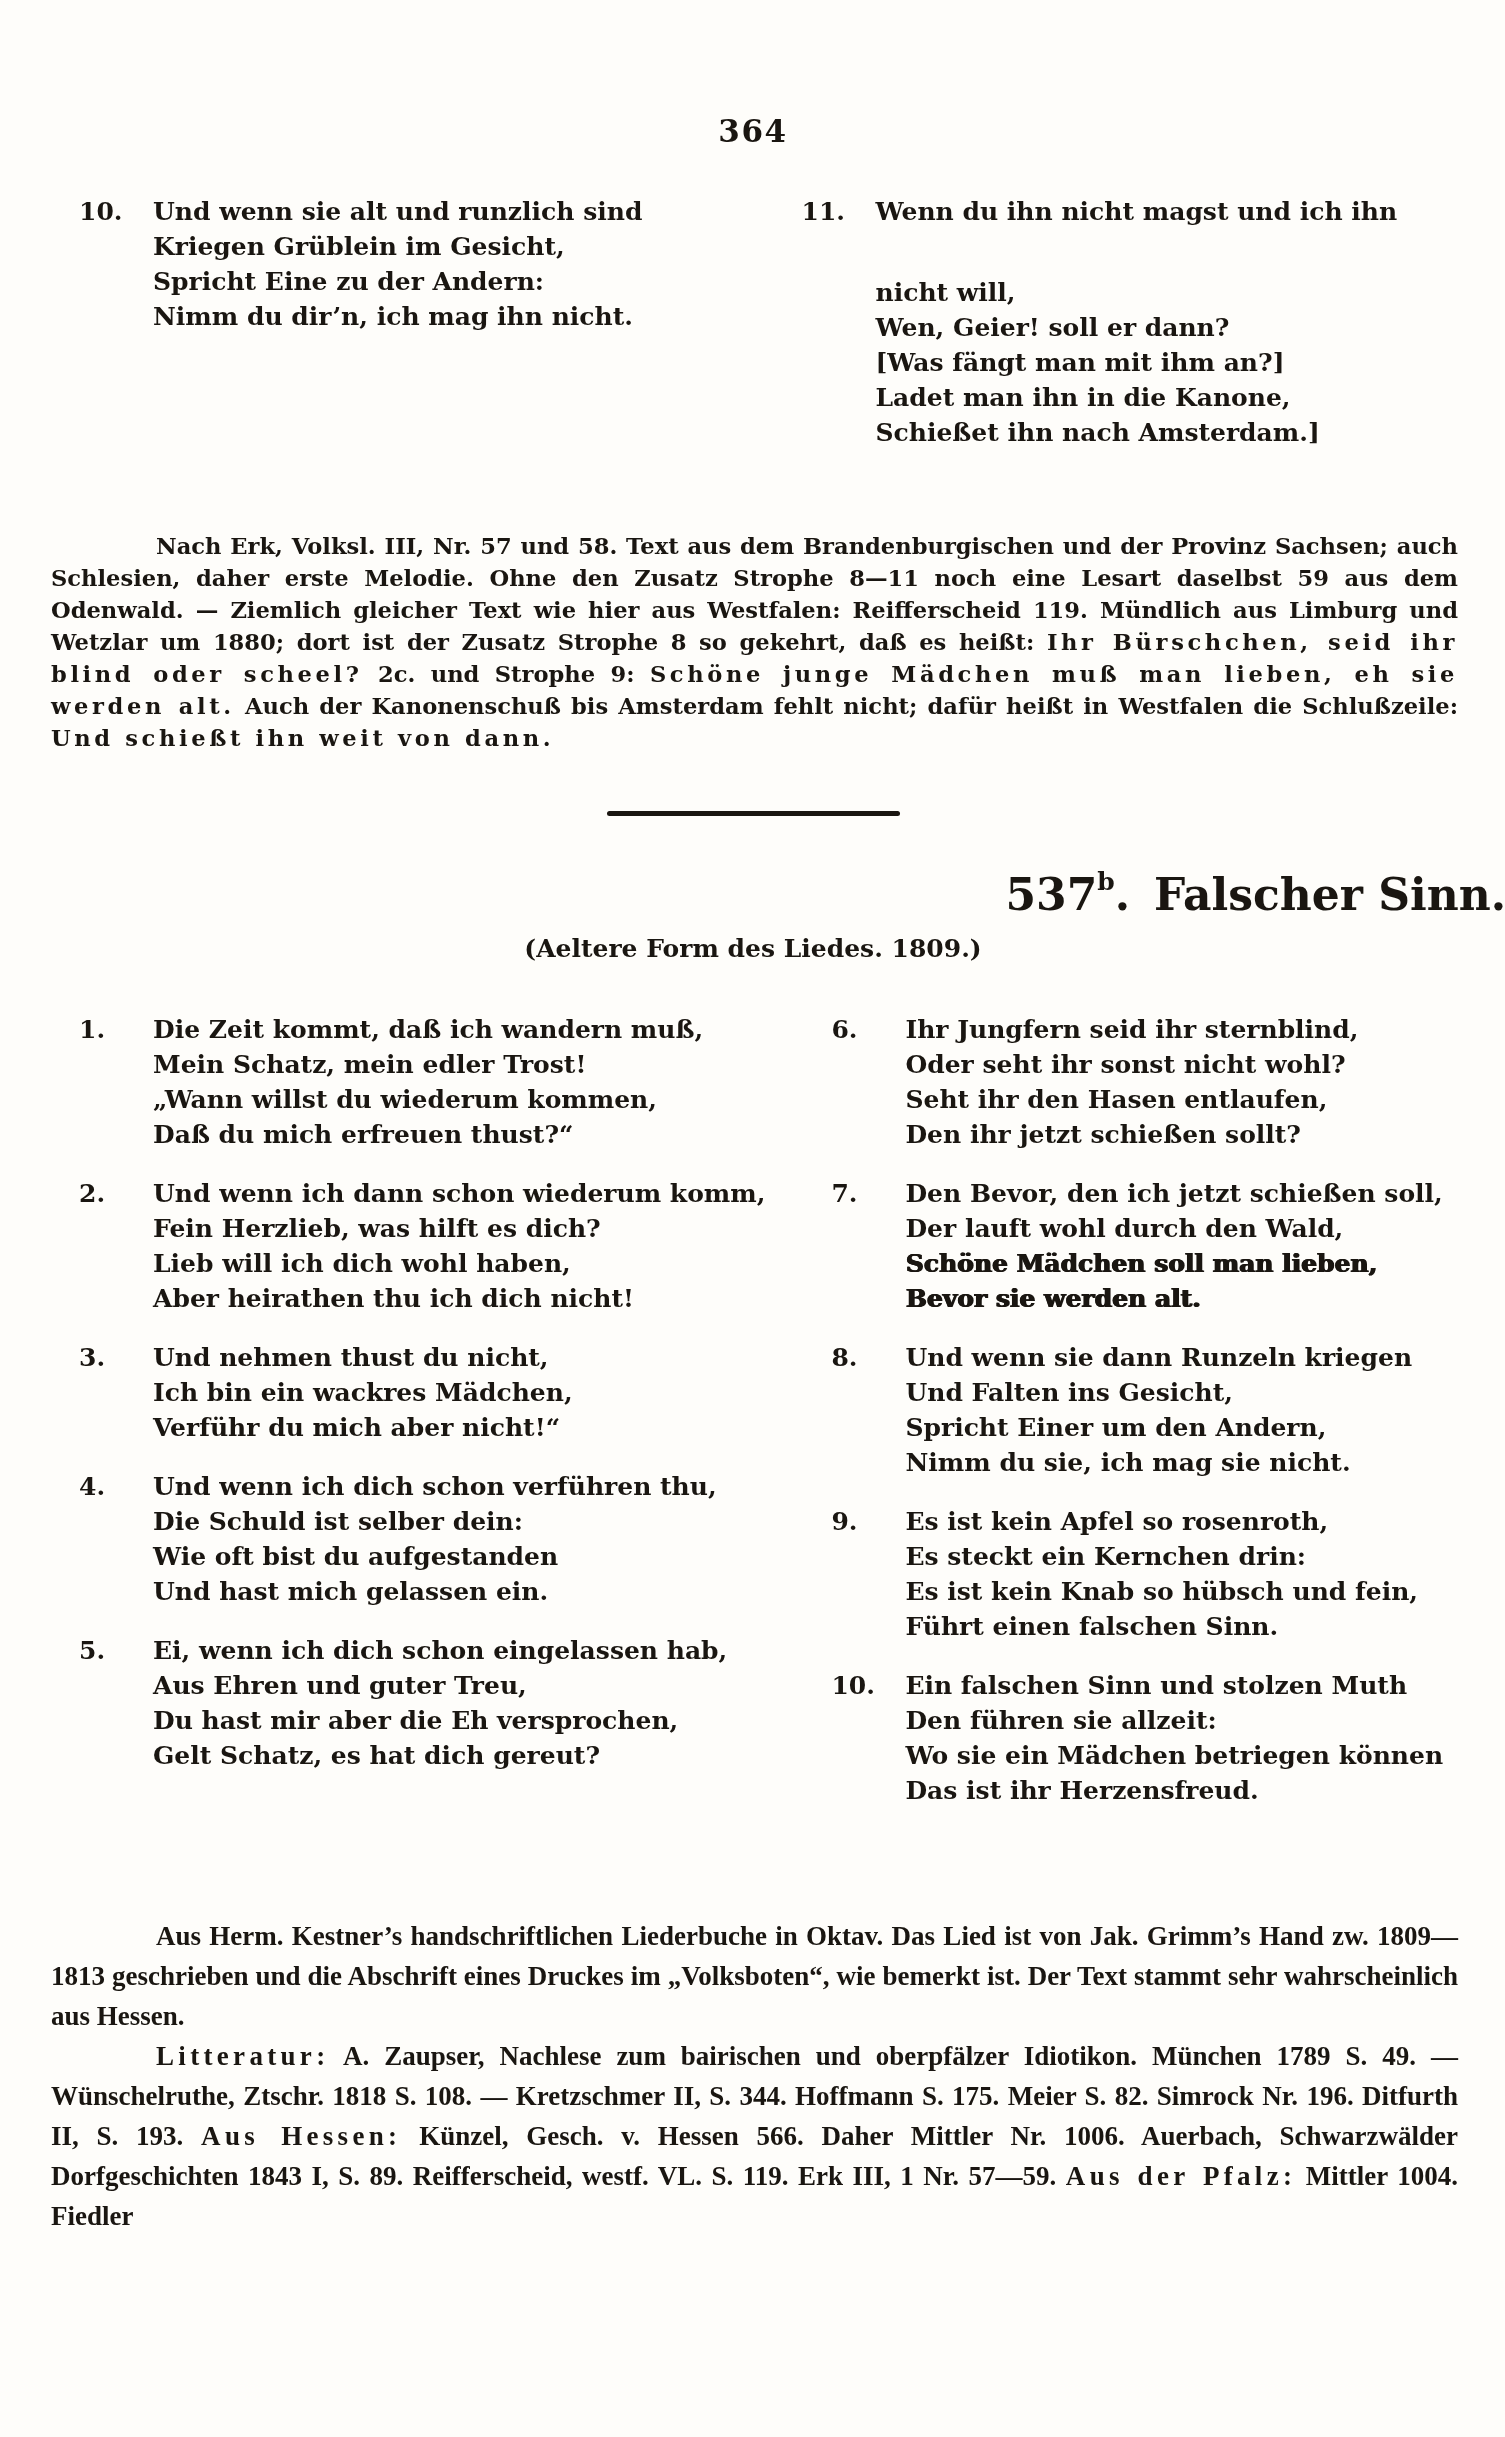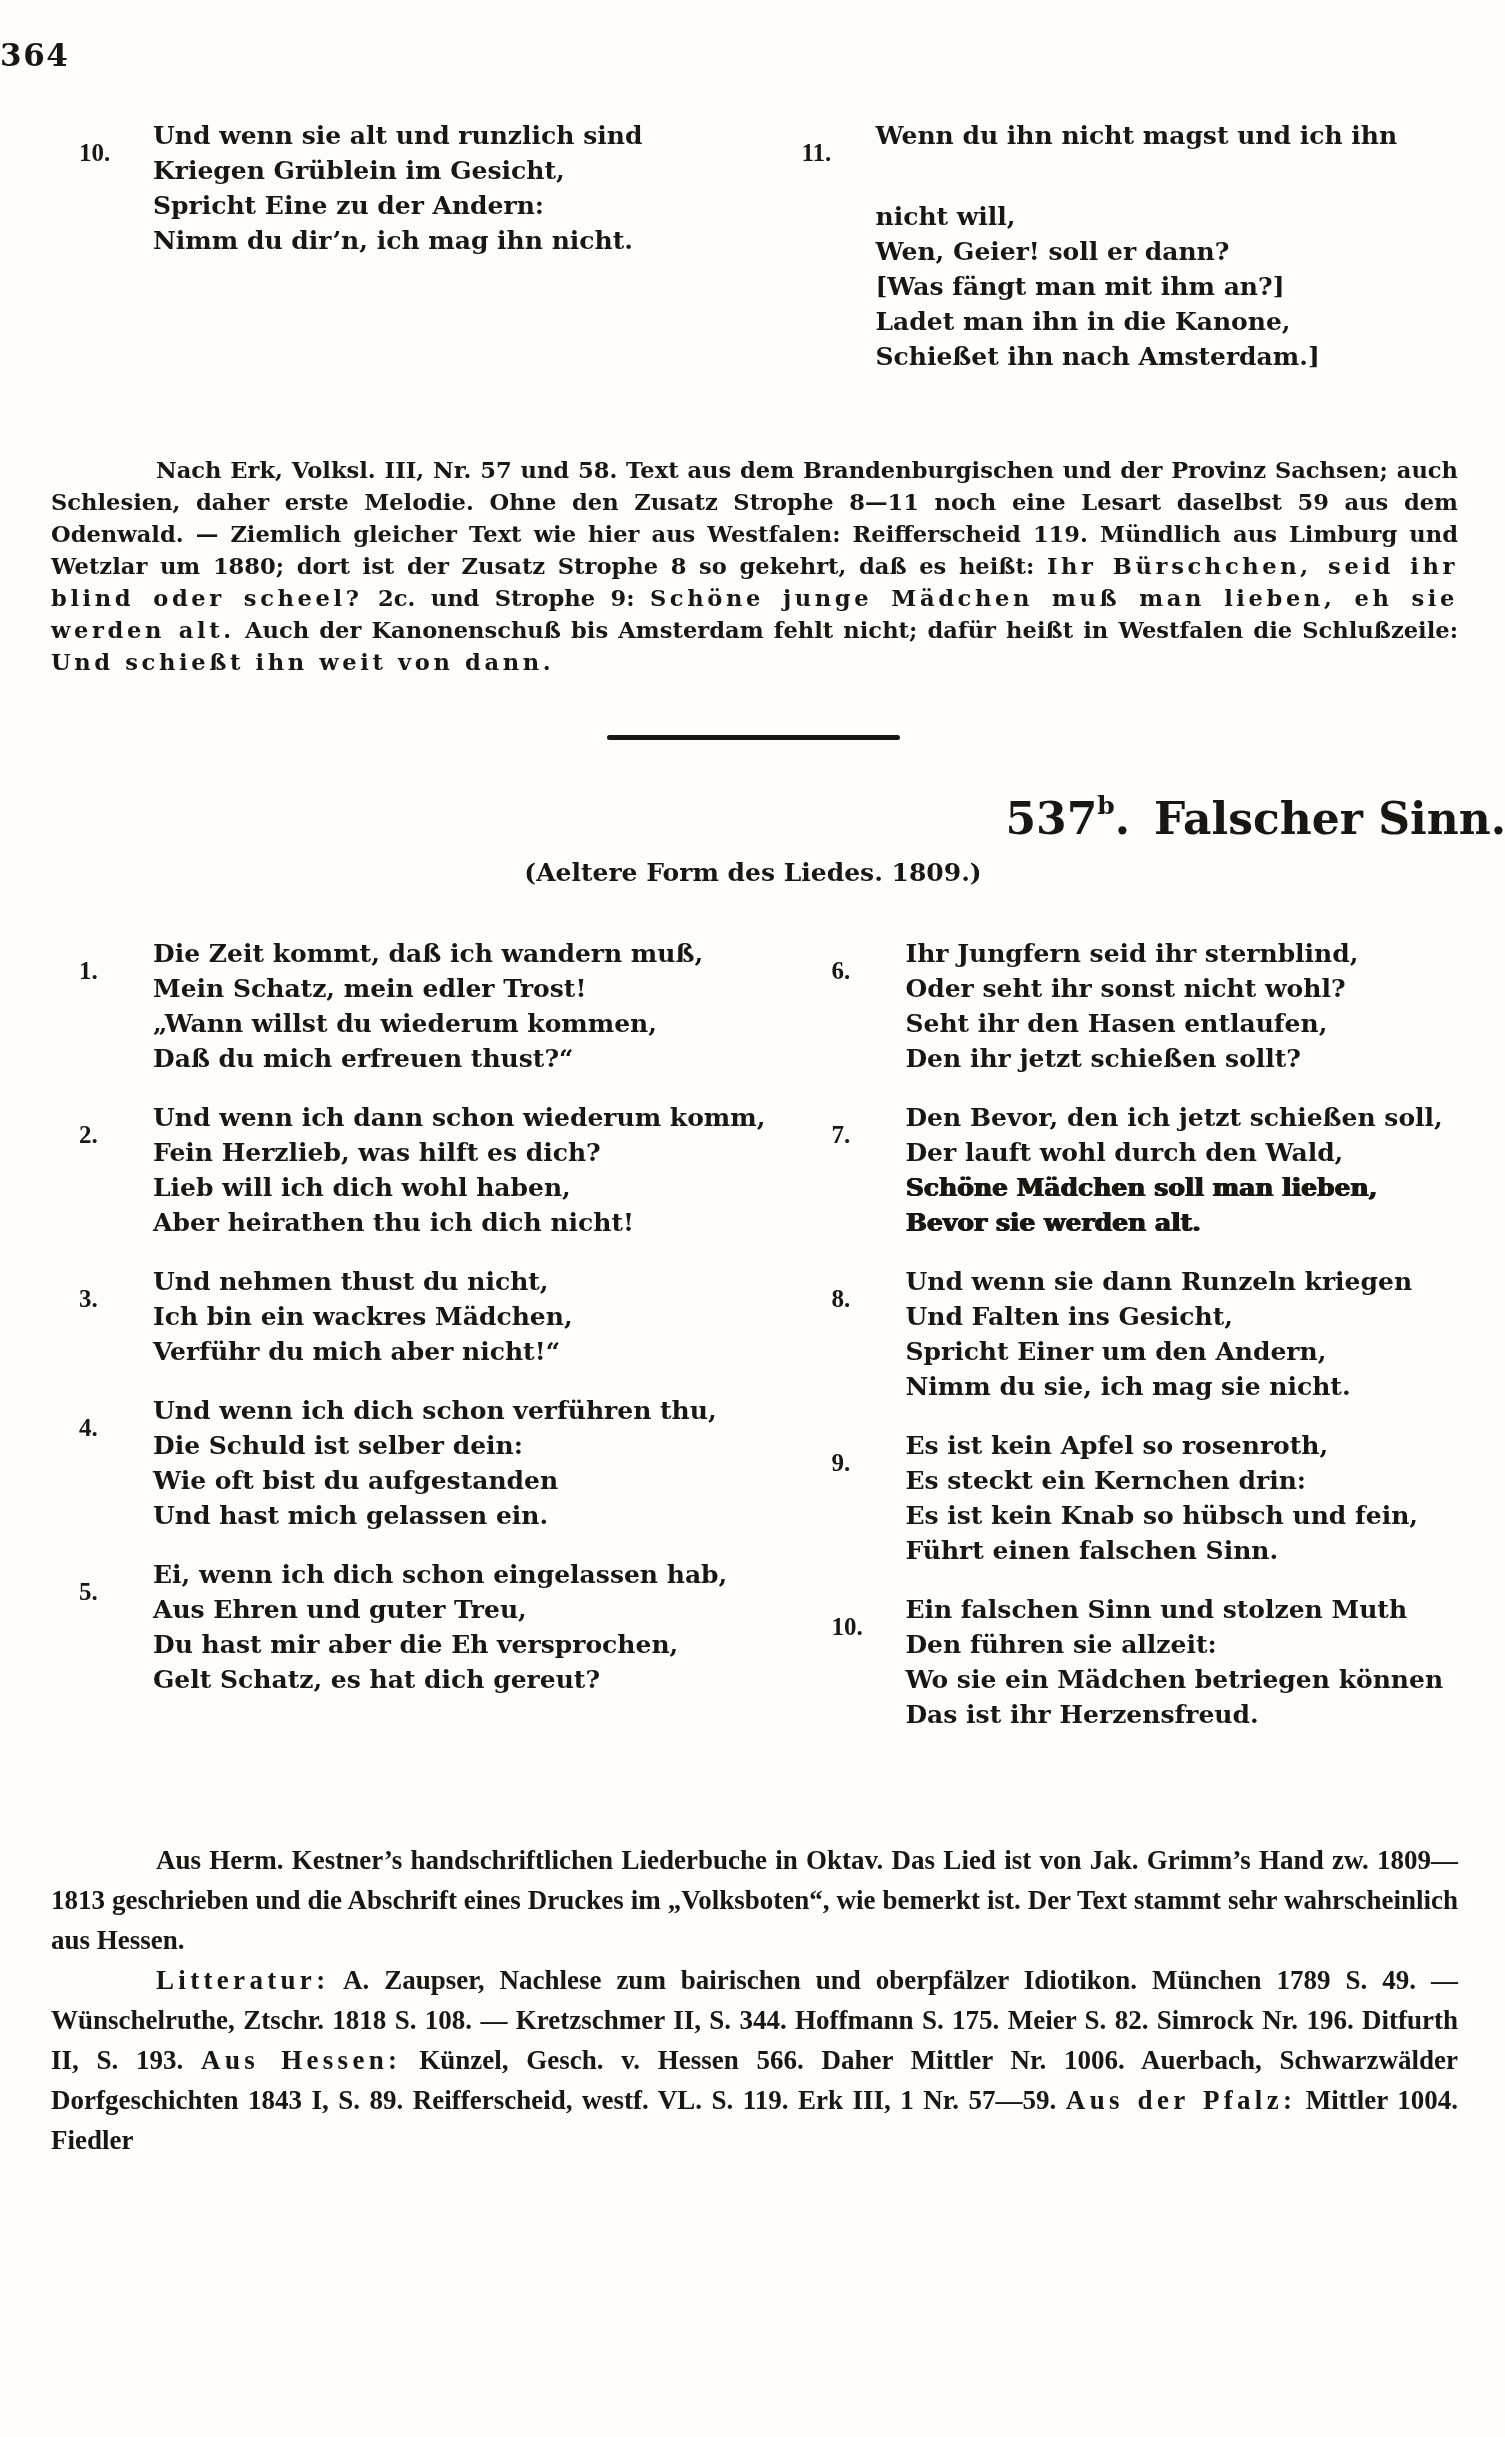--- a/index.html
+++ b/index.html
@@ -7,21 +7,22 @@
     position:relative;
     width:1506px;height:2438px;
     background:#fefdfa;
     color:#1a1611;
     font-family:"DejaVu Serif", serif;
     font-weight:bold;
     overflow:hidden;
     box-sizing:border-box;
   }
   .pageno{
-    padding-top:37px;
+    padding-top:113px;
+    text-align:center;
     font-size:31px;
     letter-spacing:1.6px;
   }
   
   .verses{
     display:grid;
     grid-template-columns:1fr 1fr;
     column-gap:38px;
     padding:0 48px 0 51px;
     align-items:start;
@@ -29,21 +30,21 @@
   .top-verses{margin-top:45px;}
   .main-verses{margin-top:49px;}
   .verse{
     position:relative;
     padding-left:102px;
     font-size:25px;
     line-height:35px;
     margin-bottom:24px;
   }
   .vcol .verse:last-child{margin-bottom:0;}
-  .vnum{position:absolute;left:28px;top:17px;font-family:Liberation Serif, serif;}
+  .vnum{position:absolute;left:28px;top:0;}
   .vline{white-space:nowrap;}
   .vline.right{white-space:normal;margin-top:46px;}
   .vline.xbold{text-shadow:1.1px 0 0 currentColor, -0.3px 0 0 currentColor;}
   
   .note{
     margin:80px 48px 0 51px;
     font-size:22.6px;
     line-height:32px;
     text-align:justify;
     text-indent:105px;

